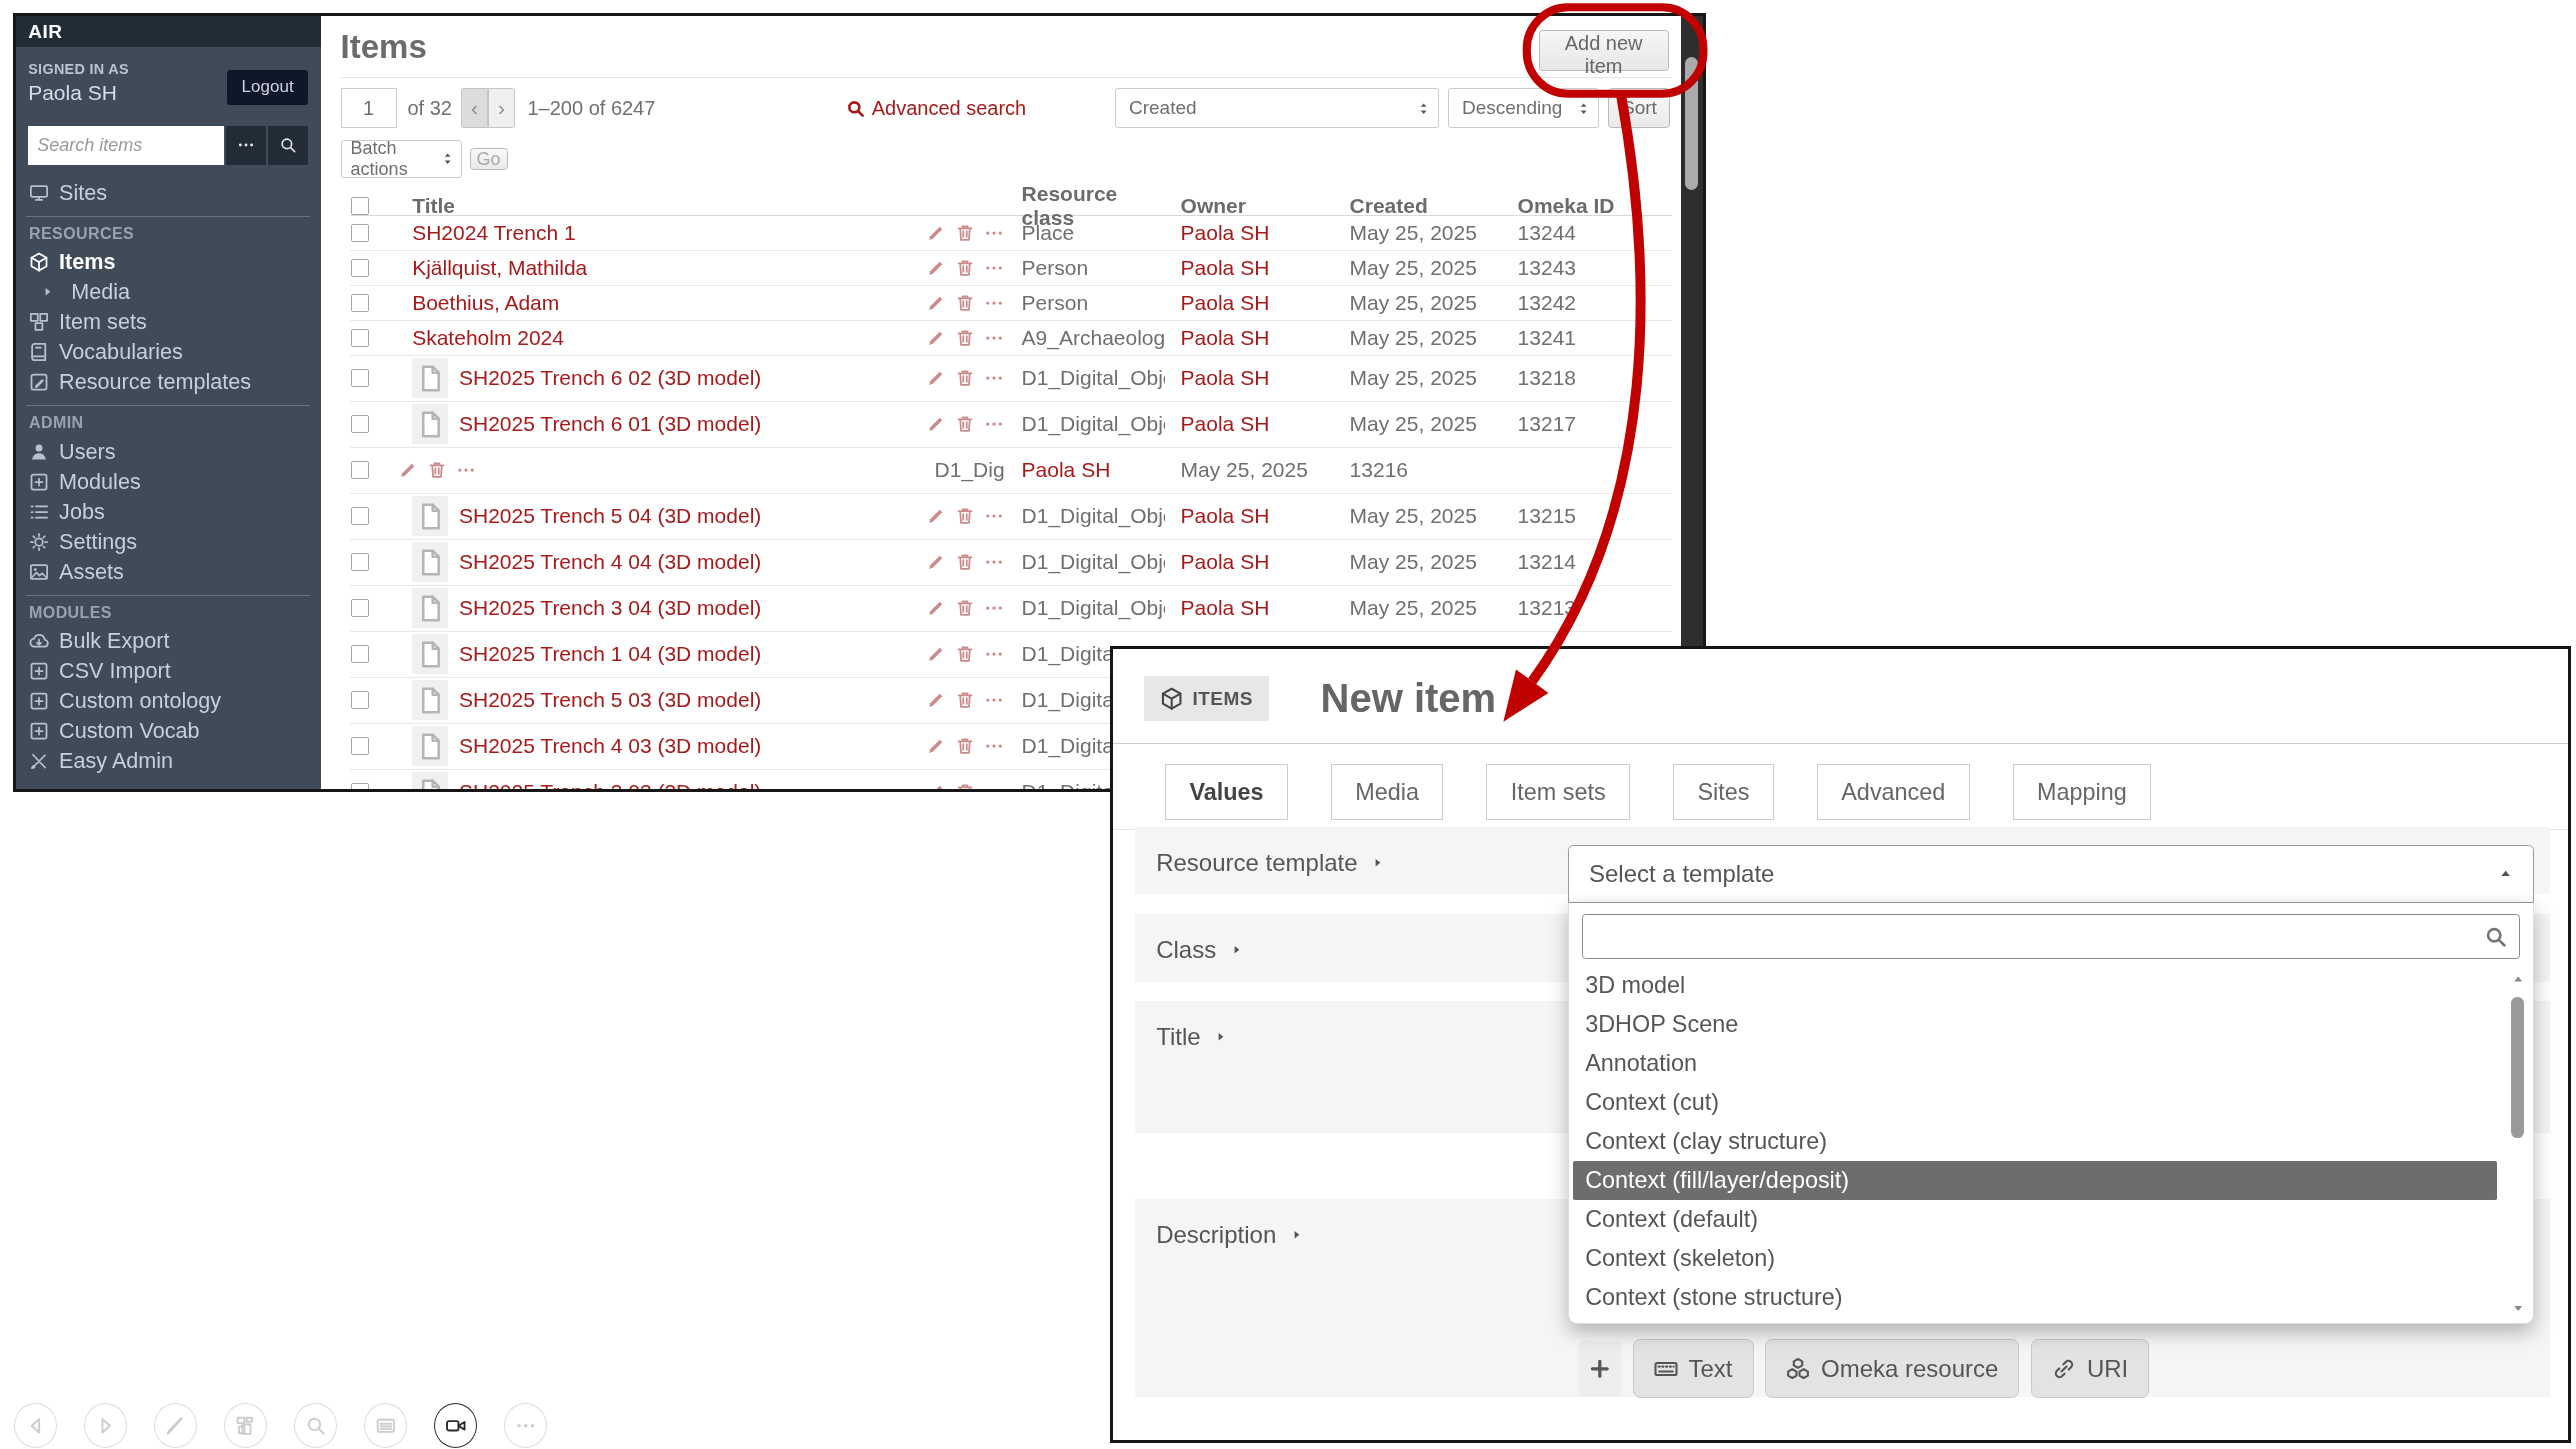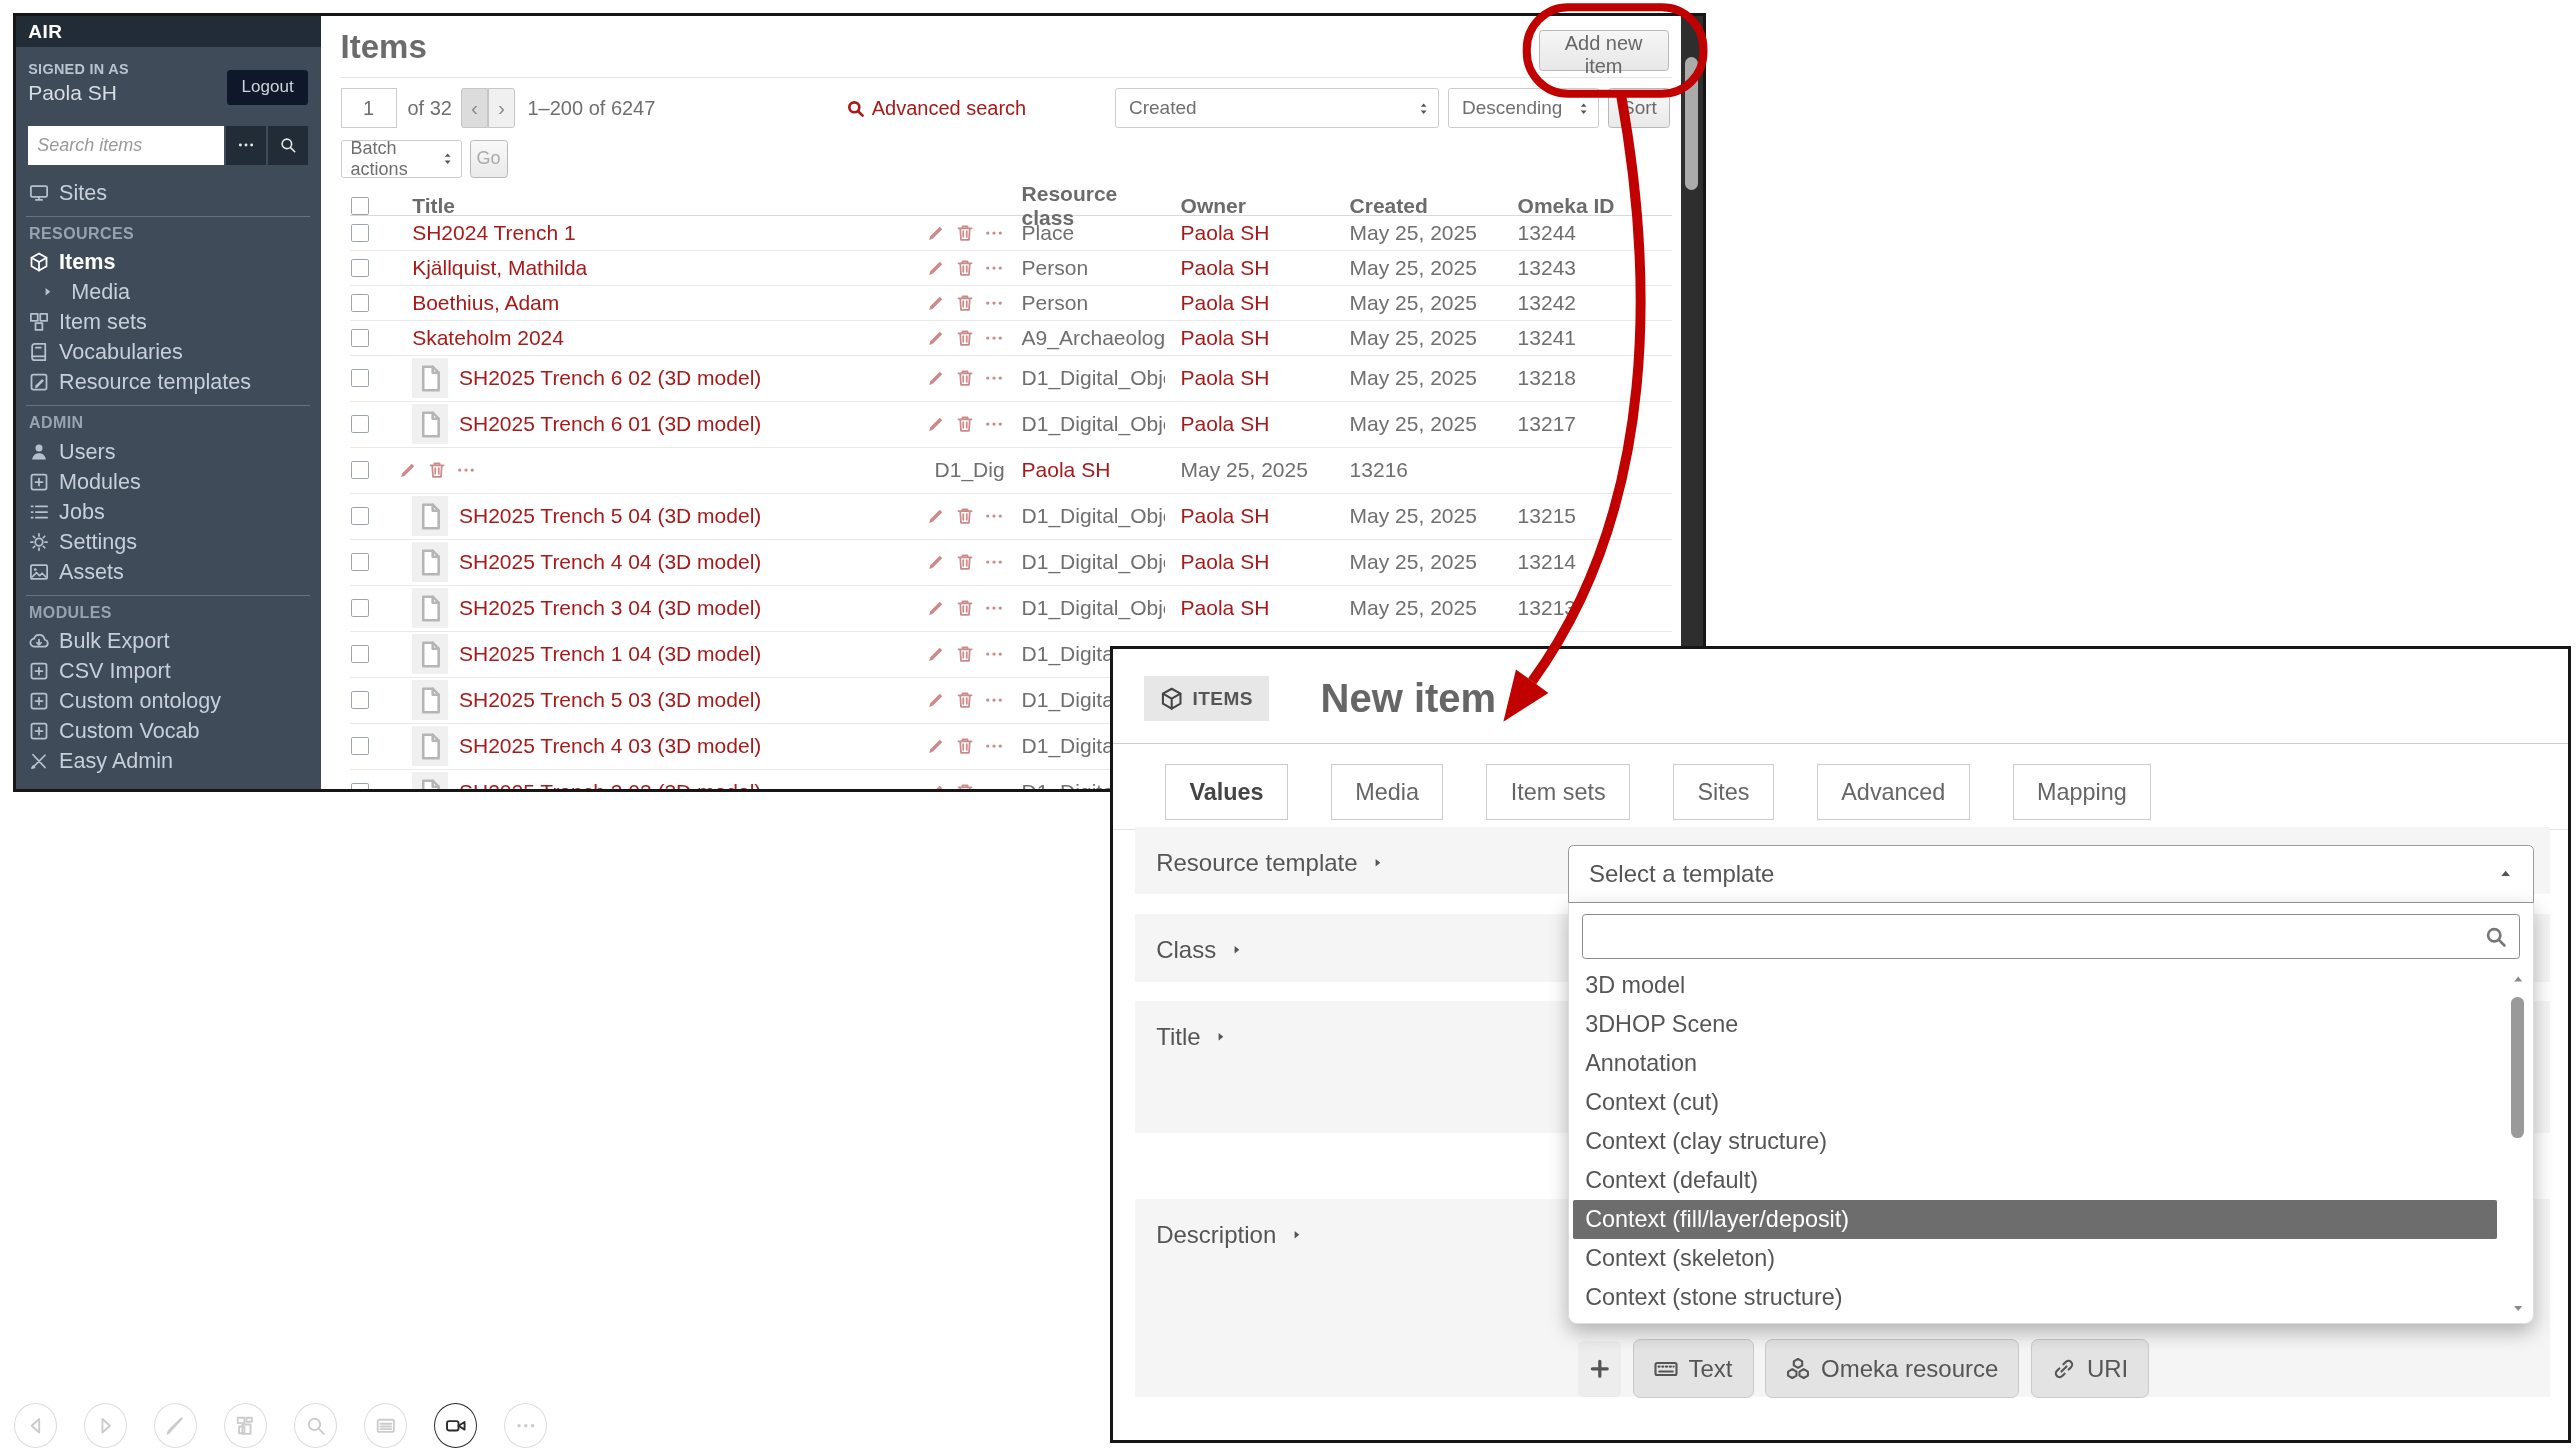--- a/index.html
+++ b/index.html
@@ -74,21 +74,21 @@
   .sel-sortby{width:324px;}
   .sel-order{width:151px;}
   .gray-btn{height:40px;border:0.9px solid #b9b9b9;border-radius:3.6px;color:#6b6b6b;
        background:linear-gradient(#f9f9f9,#e9e9e9);font-size:19px;font-family:inherit;
        padding:0 12.6px;}
   .add-new-btn{position:absolute;top:14.4px;right:34px;width:130px;height:41px;
        border:0.9px solid #b9b9b9;border-radius:3.6px;color:#676767;font-size:20px;
        background:linear-gradient(#f6f6f6,#e7e7e7);font-family:inherit;z-index:2;}
   .batchrow{display:flex;align-items:center;gap:8px;margin-top:7.2px;height:43px;}
   .sel-batch{width:121px;height:38px;font-size:18px;padding:0 5.4px 0 9px;}
-  .go-btn{height:38px;width:38px;padding:0;color:#aaa;font-size:18px;}
+  .go-btn{height:22px;width:38px;padding:0;color:#aaa;font-size:18px;}
 
   
   .table{margin-top:1.8px;margin-left:9px;}
   .tgrid{display:grid;grid-template-columns:41px 528px 87px 159px 169px 168px 1fr;
        align-items:center;}
   .thead{height:34px;border-bottom:0.9px solid #d8d8d8;font-size:21px;font-weight:bold;
        color:#6b6b6b;}
   .trow{border-bottom:0.9px solid #e9e9e9;font-size:21px;height:35px;}
   .trow.has-thumb{height:46px;}
   .cb{width:18px;height:18px;border:1.8px solid #9da5ad;border-radius:1.8px;background:#fff;
@@ -1048,23 +1048,23 @@
           <div class="opt">3D model</div>
 
           <div class="opt">3DHOP Scene</div>
 
           <div class="opt">Annotation</div>
 
           <div class="opt">Context (cut)</div>
 
           <div class="opt">Context (clay structure)</div>
 
+          <div class="opt selected">Context (fill/layer/deposit)</div>
+
           <div class="opt">Context (default)</div>
-
-          <div class="opt selected">Context (fill/layer/deposit)</div>
 
           <div class="opt">Context (skeleton)</div>
 
           <div class="opt">Context (stone structure)</div>
 
           <div class="opt">Context (timber structure)</div>
         </div>
       <div class="dd-scroll">
         <span class="arr up" data-icon="caret-up">
             <svg viewBox="0 0 16 16">

